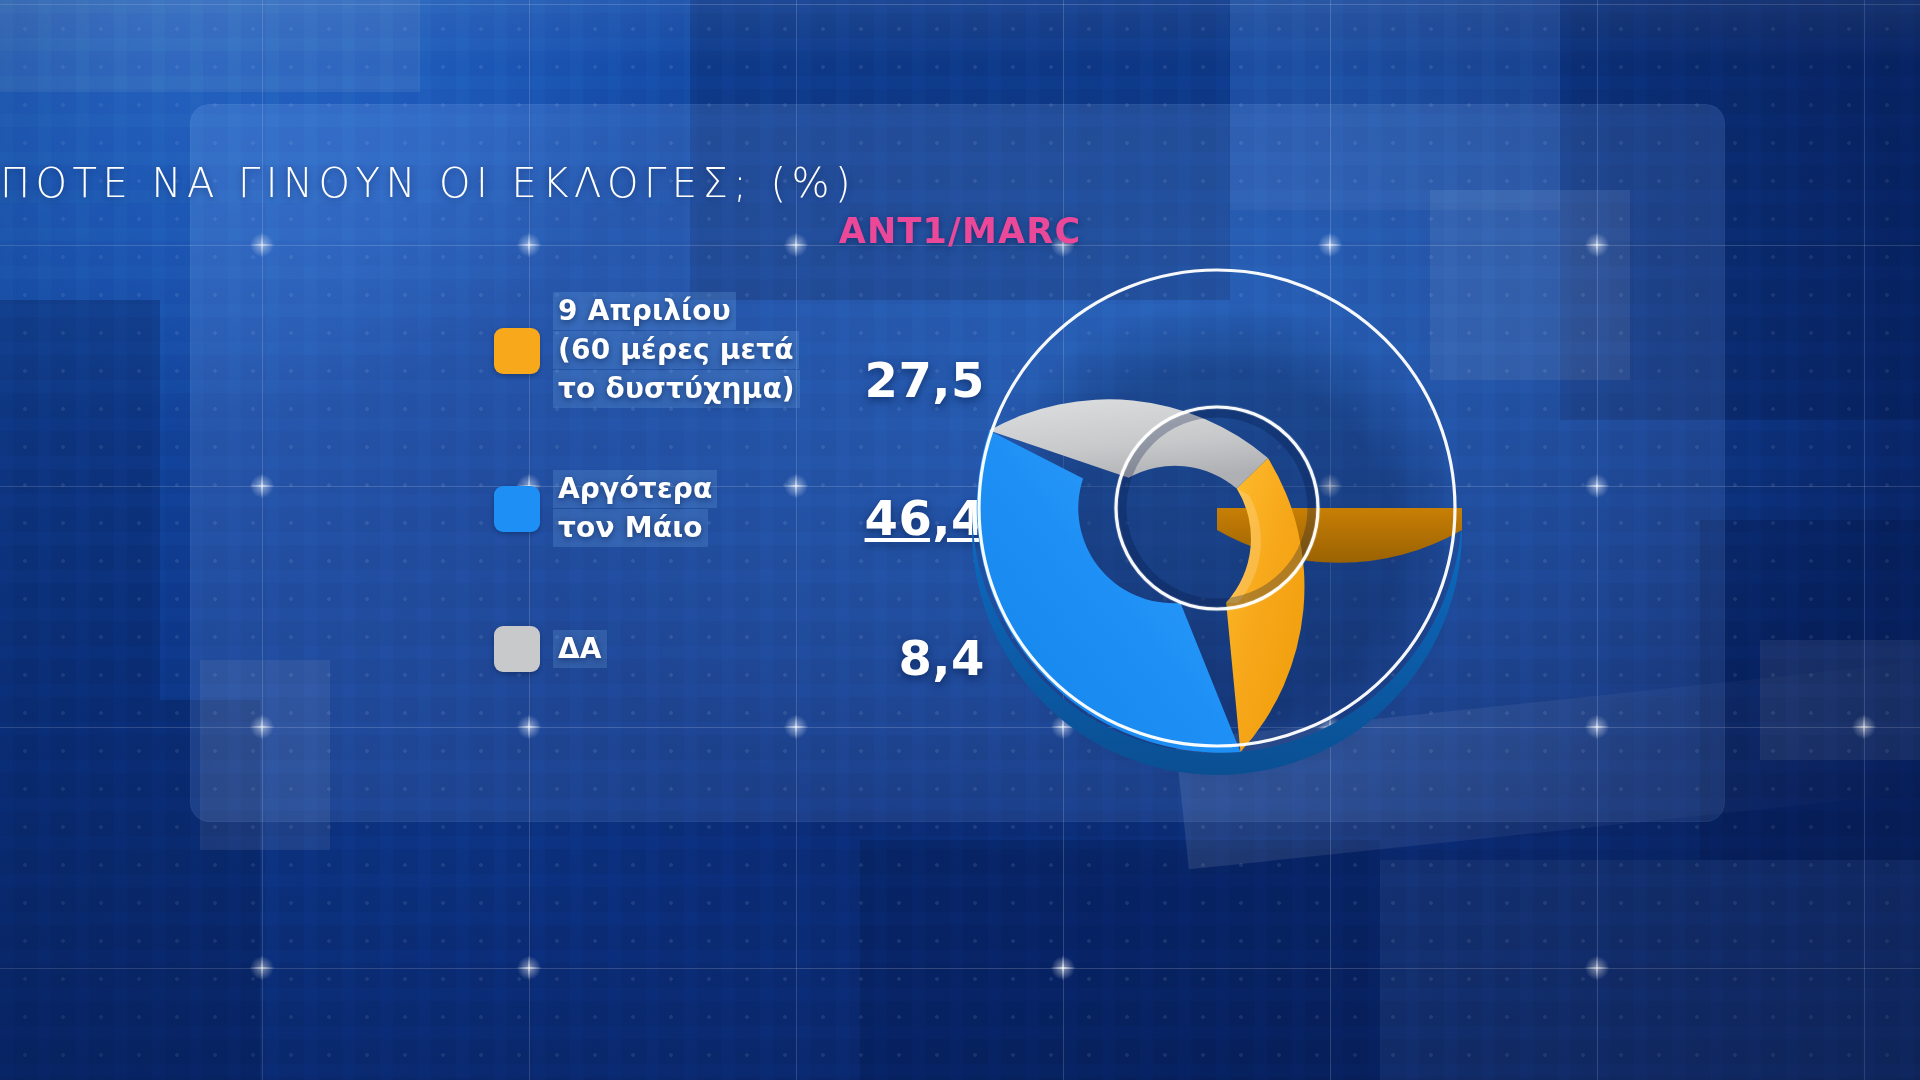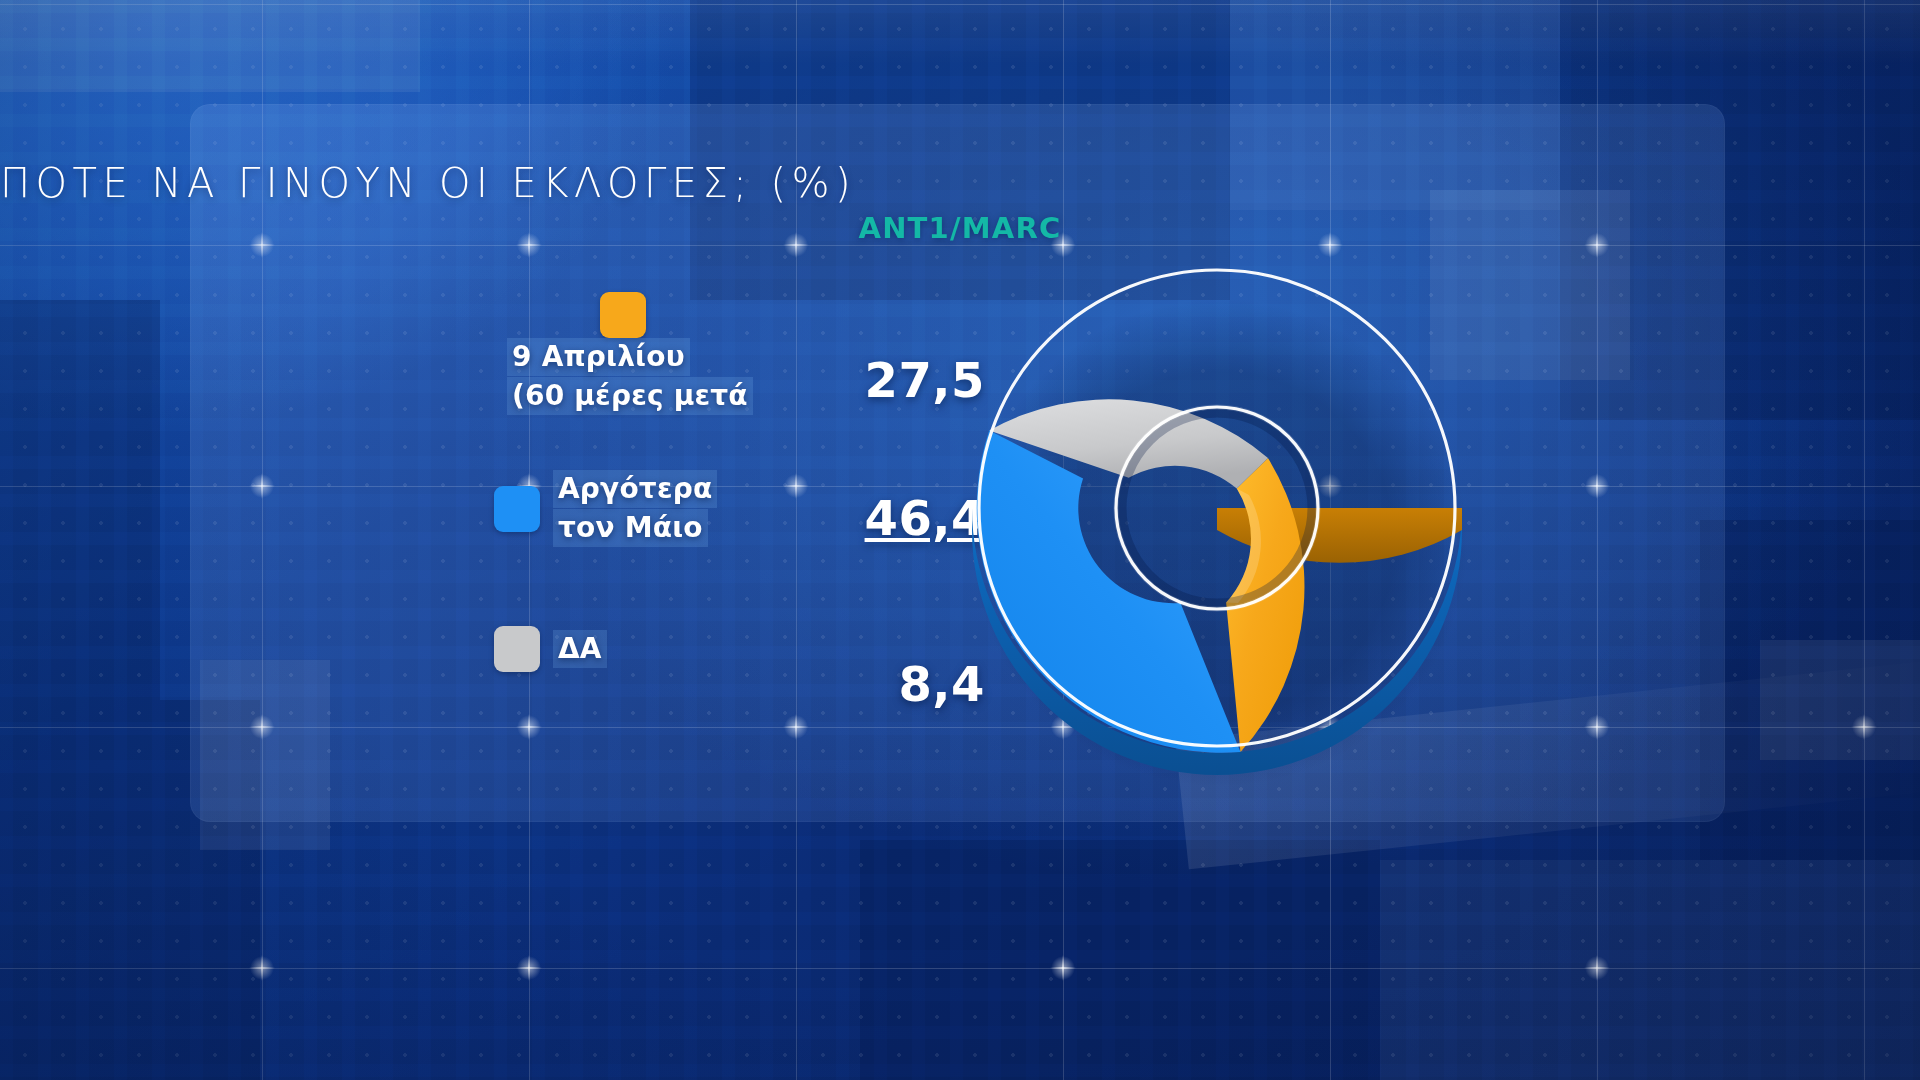--- a/index.html
+++ b/index.html
@@ -83,21 +83,21 @@
   }
 
   
   .title{
     position:absolute;left:0;right:0;top:160px;text-align:left;
     color:#ffffff;font-size:40px;font-weight:300;letter-spacing:5.5px;
     white-space:nowrap;text-shadow:0 2px 7px rgba(0,20,60,.45);
   }
   .subtitle{
     position:absolute;left:0;right:0;top:211px;text-align:center;
-    color:#14b8a6;font-size:29px;font-weight:800;letter-spacing:1.2px;
+    color:#ec4899;font-size:35px;font-weight:800;letter-spacing:1.2px;
     white-space:nowrap;text-shadow:0 2px 7px rgba(0,20,60,.45);
   }
 
   
   .legend{position:absolute;left:494px;top:292px;width:490px;}
   .lg-row{position:absolute;display:flex;align-items:center;}
   .sw{
     width:46px;height:46px;border-radius:9px;flex:0 0 auto;
     box-shadow:0 2px 5px rgba(0,16,48,.35);
   }
@@ -172,25 +172,26 @@
   <div class="bg-streak"></div>
   <div class="bg-vig"></div>
 
   <div class="panel"></div>
 
   <div class="title">ΠΟΤΕ ΝΑ ΓΙΝΟΥΝ ΟΙ ΕΚΛΟΓΕΣ; (%)</div>
   <div class="subtitle">ΑΝΤ1/MARC</div>
 
   <div class="legend">
 
-    <div class="lg-row" style="left:0;top:0;flex-direction:column;">
+    <div class="lg-row" style="left:0;top:0;">
       <div class="sw" style="background:#F7A81B;"></div>
       <div class="lg-text">
         <span>9 Απριλίου</span>
         <span>(60 μέρες μετά</span>
+        <span>το δυστύχημα)</span>
       </div>
     </div>
 
     <div class="lg-row" style="left:0;top:178px;">
       <div class="sw" style="background:#1E90F5;"></div>
       <div class="lg-text">
         <span>Αργότερα</span>
         <span>τον Μάιο</span>
       </div>
     </div>
@@ -198,21 +199,21 @@
     <div class="lg-row" style="left:0;top:334px;justify-content:space-between;">
       <div class="sw" style="background:#C8C9CB;"></div>
       <div class="lg-text">
         <span>ΔΑ</span>
       </div>
     </div>
   </div>
 
   <div class="val" style="left:795px;top:352px;">27,5</div>
   <div class="val" style="left:795px;top:490px;text-decoration:underline;">46,4</div>
-  <div class="val" style="left:795px;top:656px;">8,4</div>
+  <div class="val" style="left:795px;top:630px;">8,4</div>
 
   <div class="donut-wrap">
     <svg width="560" height="550" viewBox="0 0 560 550">
       <defs>
         <linearGradient id="gOr" x1="0" y1="0" x2="1" y2="1">
           <stop offset="0%" stop-color="#FFBE2E"></stop>
           <stop offset="45%" stop-color="#F7A81B"></stop>
           <stop offset="100%" stop-color="#EE9B06"></stop>
         </linearGradient>
         <linearGradient id="gBl" x1="1" y1="0" x2="0" y2="1">

